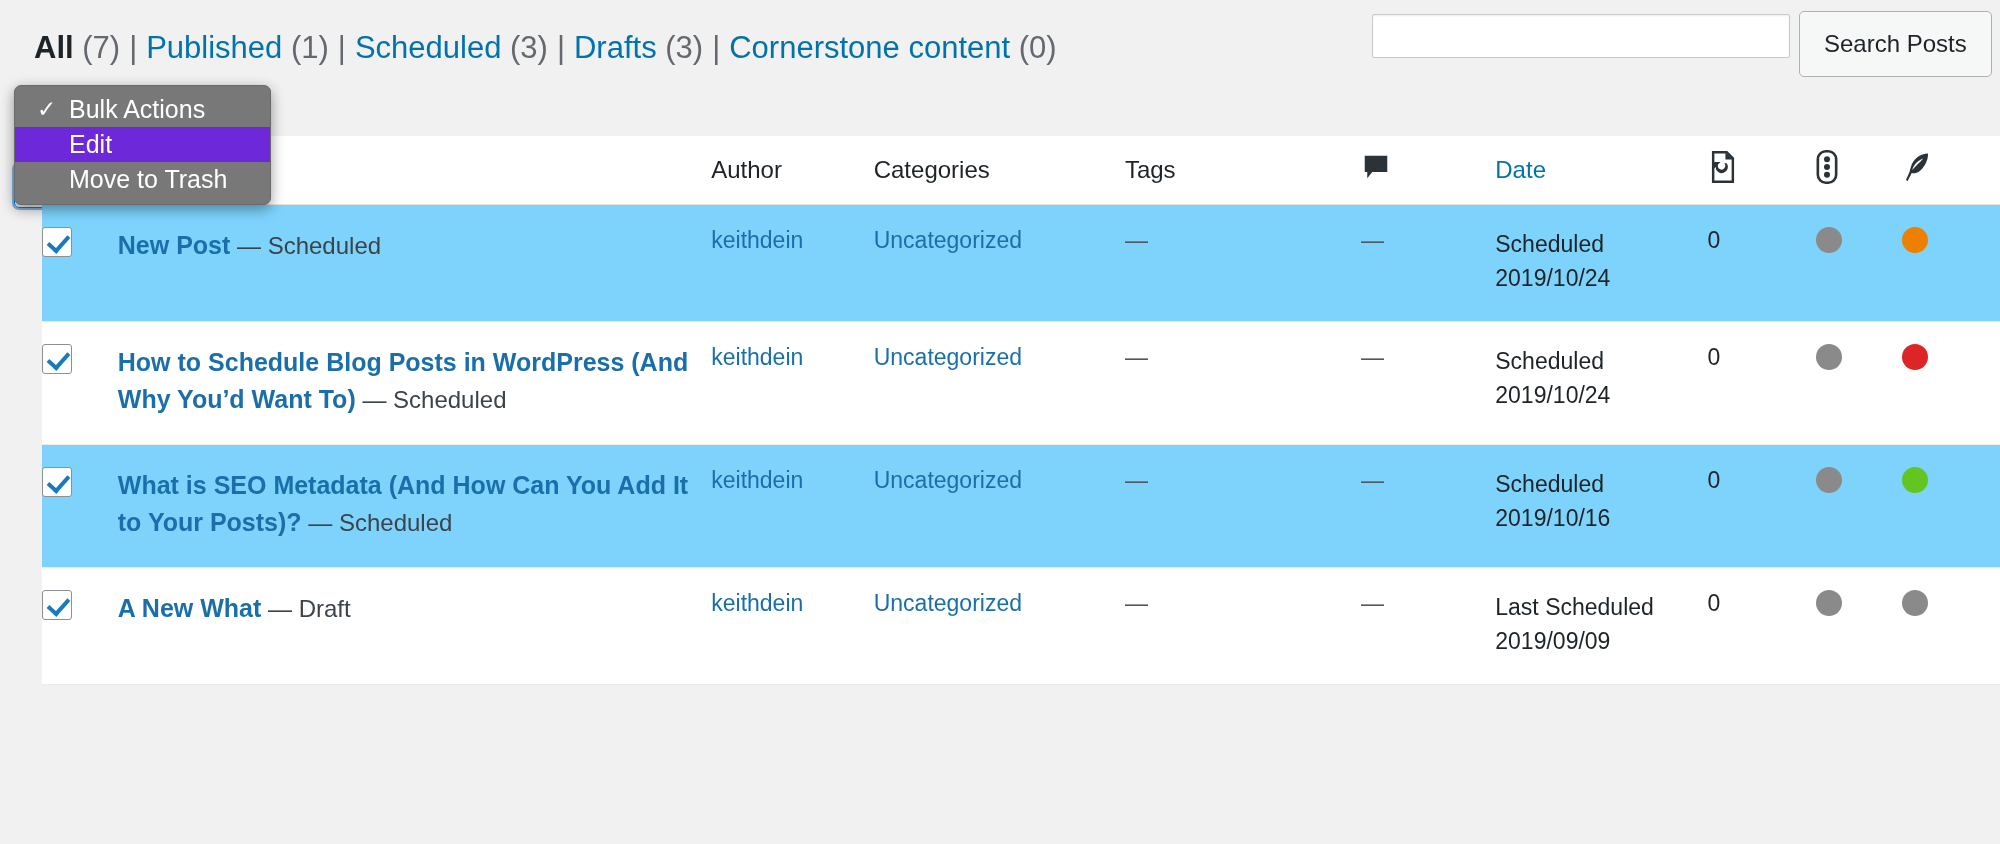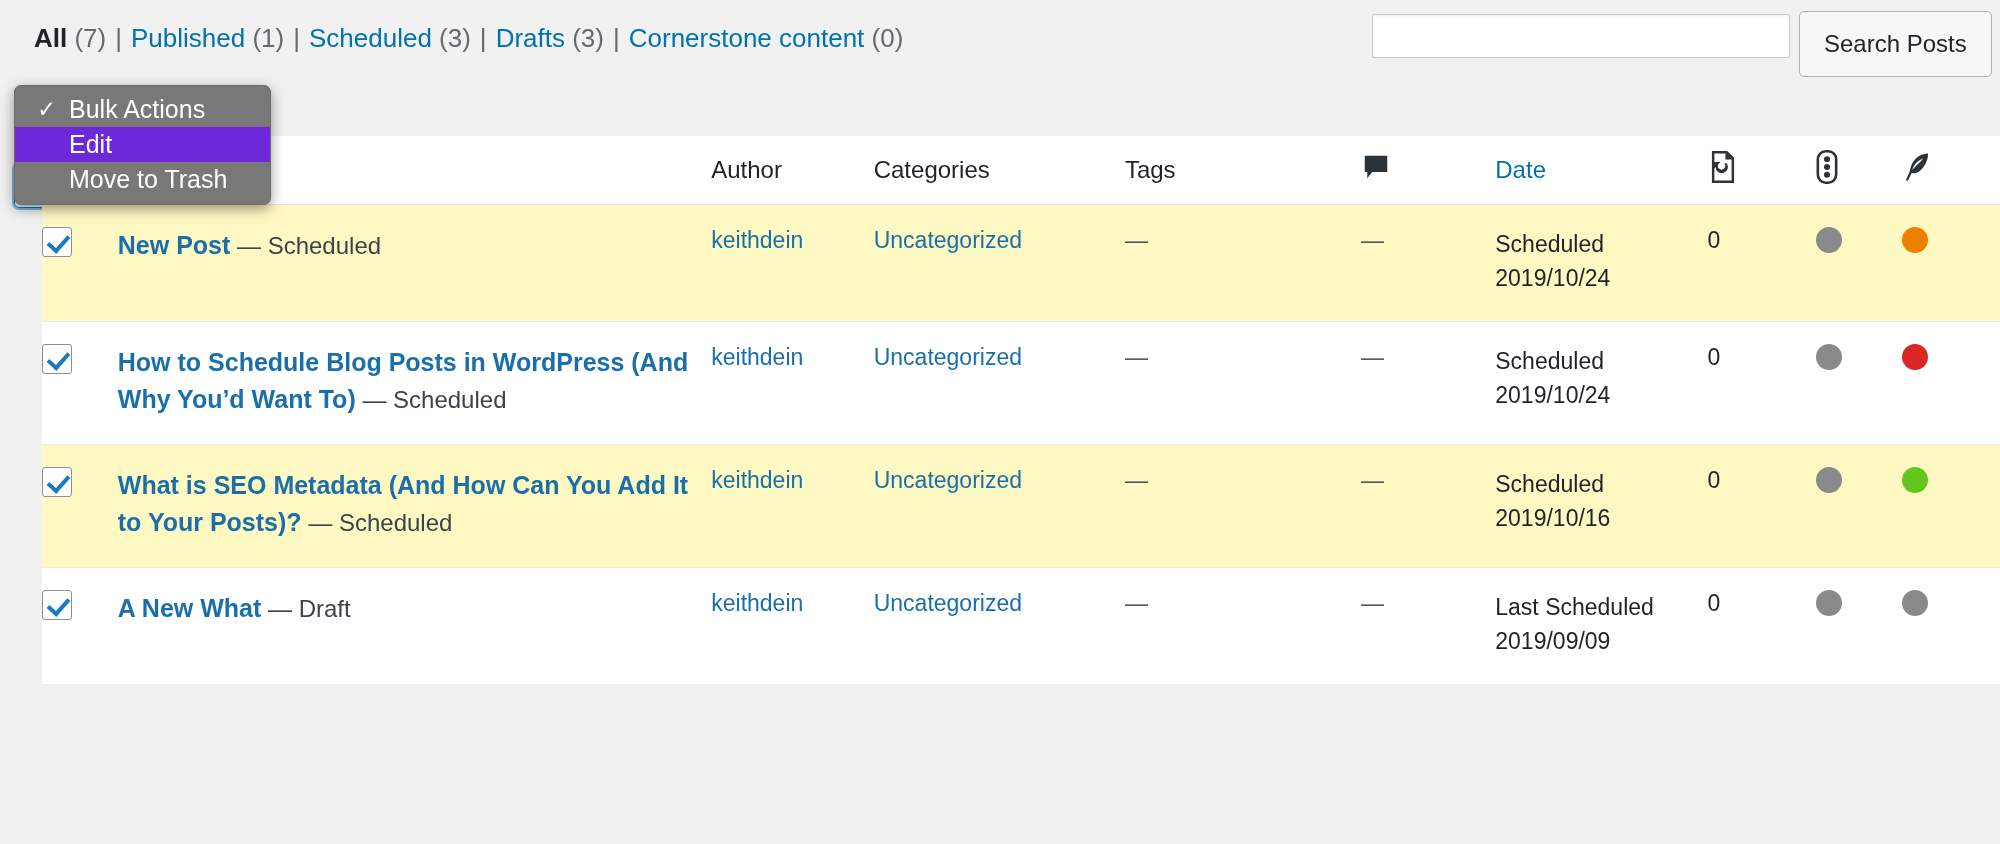--- a/index.html
+++ b/index.html
@@ -10,22 +10,22 @@
     font-family:"Liberation Sans", sans-serif;
     color:#32373c;
     overflow:hidden;
     position:relative;
   }
 
   
   #top-bar { position:absolute; left:0; top:0; width:2000px; height:80px; }
 
   #subsubsub {
-    position:absolute; left:34px; top:24px;
-    font-size:26px; line-height:28px;
+    position:absolute; left:34px; top:34px;
+    font-size:31px; line-height:28px;
     white-space:nowrap;
   }
   #subsubsub .lnk { color:#0073aa; text-decoration:none; cursor:pointer; }
   #subsubsub .lnk.current { color:#1d2327; font-weight:bold; }
   #subsubsub .count { color:#646970; }
   #subsubsub .sep { color:#646970; padding:0 9px; }
 
   
   #search-box {
     position:absolute; left:1372px; top:14px;
@@ -137,21 +137,21 @@
     border-bottom:1px solid #e3e3e3;
     padding:0;
     background:#fff;
   }
   #posts-table td {
     font-size:23px; color:#1d2327;
     vertical-align:top;
     padding:22px 0 26px 0;
     border-bottom:1px solid #ececec;
   }
-  tr.alt td { background:#fef9c3; }
+  tr.alt td { background:#7dd3fc; }
 
   .col-cb     { width:70px; }
   .col-title  { width:548px; }
   .col-author { width:150px; }
   .col-cats   { width:232px; }
   .col-tags   { width:218px; }
   .col-comm   { width:124px; }
   .col-date   { width:196px; }
   .col-cs     { width:100px; }
   .col-seo    { width:80px; }

